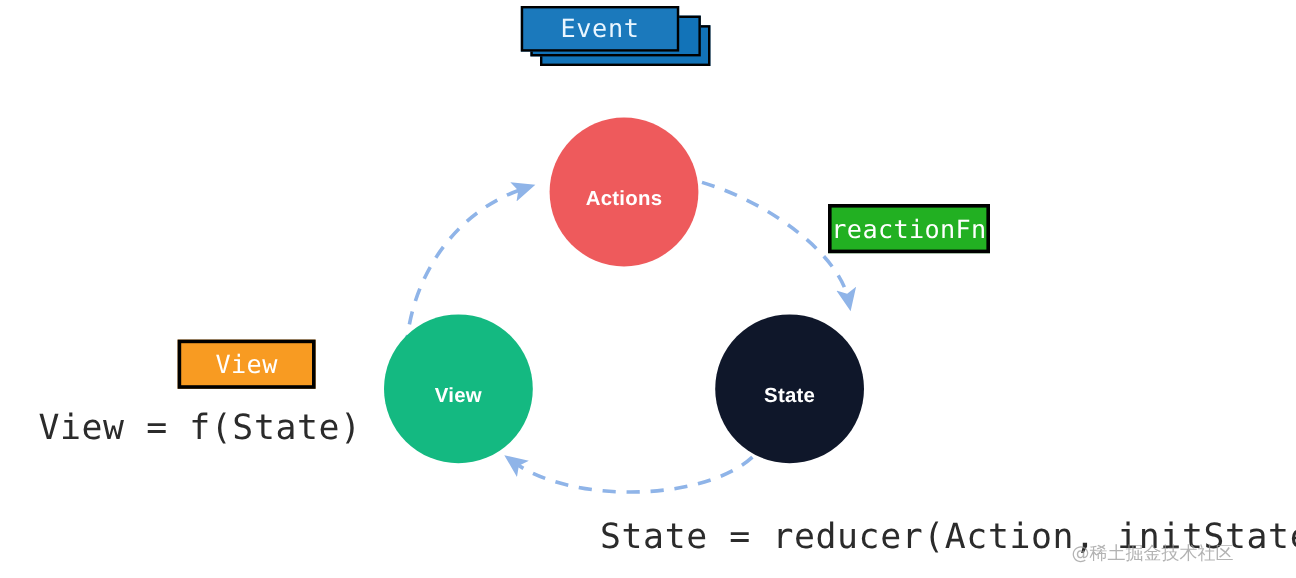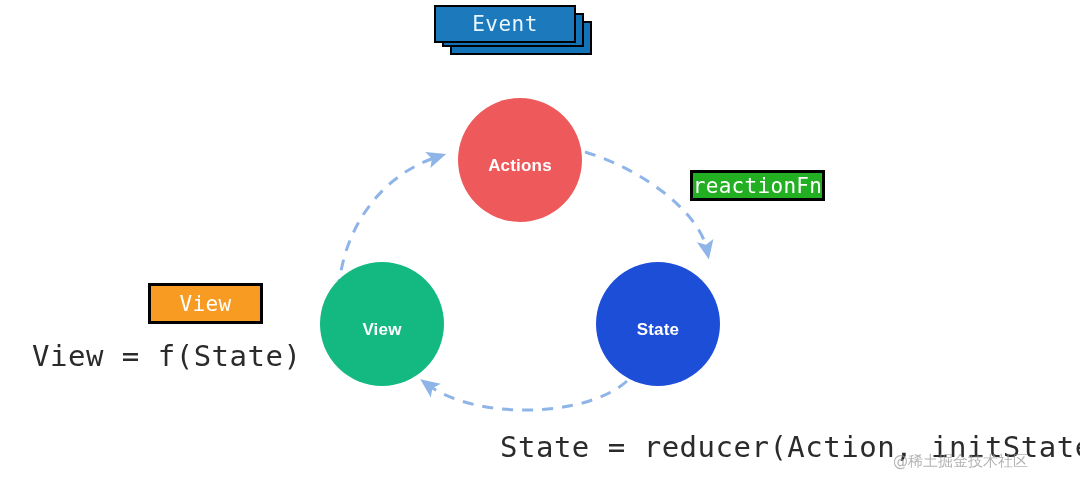--- a/index.html
+++ b/index.html
@@ -56,21 +56,21 @@
     top: 98px;
     width: 124px;
     height: 124px;
     background: #EE5A5C;
   }
   #node-state {
     left: 596px;
     top: 262px;
     width: 124px;
     height: 124px;
-    background: #1d4ed8;
+    background: #0f172a;
   }
   #node-view {
     left: 320px;
     top: 262px;
     width: 124px;
     height: 124px;
     background: #14B981;
   }
 
   
@@ -97,21 +97,21 @@
   #event-box-mid {
     left: 8px;
     top: 8px;
     width: 142px;
     height: 34px;
     background: #1273B8;
   }
   #event-box-front {
     left: 0px;
     top: 0px;
-    width: 142px;
+    width: 132px;
     height: 38px;
     background: #1B79BC;
     display: flex;
     align-items: center;
     justify-content: center;
   }
   #event-label {
     color: #EAF6FF;
     font-family: "DejaVu Sans Mono", monospace;
     font-size: 21px;
@@ -133,21 +133,21 @@
     font-family: "DejaVu Sans Mono", monospace;
     font-size: 21px;
     color: #FFFFFF;
     letter-spacing: 0.3px;
     user-select: none;
   }
   #tag-reactionfn {
     left: 690px;
     top: 170px;
     width: 135px;
-    height: 31px;
+    height: 41px;
     background: #22B022;
     align-items: center;
   }
   #tag-view {
     left: 148px;
     top: 283px;
     width: 115px;
     height: 41px;
     background: #F89B22;
   }

